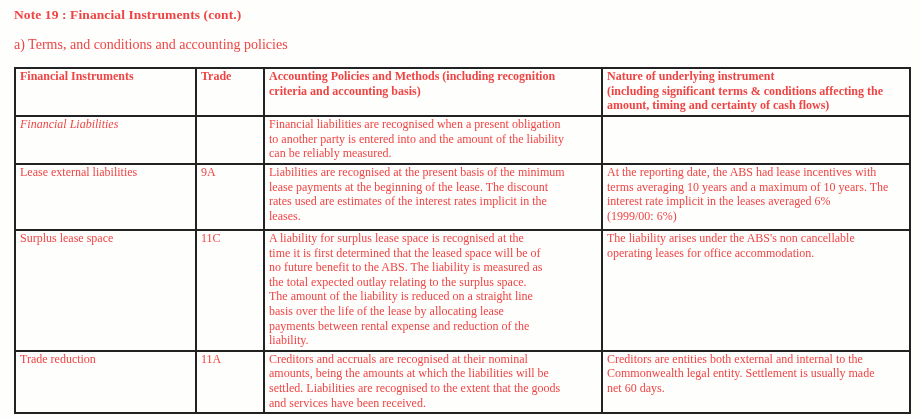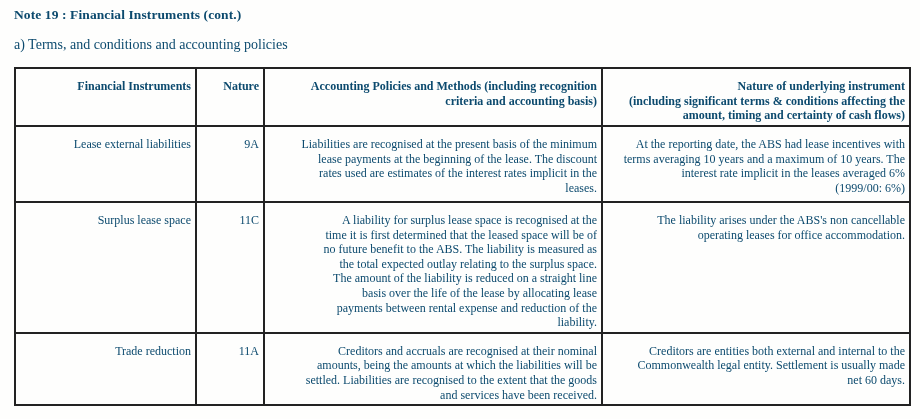--- a/index.html
+++ b/index.html
@@ -6,21 +6,21 @@
     margin: 0;
     padding: 0;
     background: #ffffff;
   }
   #page {
     position: relative;
     width: 920px;
     height: 419px;
     background: #fefefd;
     font-family: "Liberation Serif", "DejaVu Serif", serif;
-    color: #0c4a6e;
+    color: #ef4444;
     overflow: hidden;
   }
   #doc-title {
     position: absolute;
     left: 14px;
     top: 7px;
     font-size: 13.5px;
     font-weight: bold;
     letter-spacing: 0.1px;
   }
@@ -41,22 +41,22 @@
     line-height: 14.6px;
   }
   table.fin-table col.c1 { width: 181px; }
   table.fin-table col.c2 { width: 68px; }
   table.fin-table col.c3 { width: 338px; }
   table.fin-table col.c4 { width: 308px; }
   table.fin-table th,
   table.fin-table td {
     border: 2px solid #222222;
     vertical-align: top;
-    padding: 10px 4px 2px 4px;
-    text-align: right;
+    padding: 0 4px 2px 4px;
+    text-align: left;
     font-weight: normal;
   }
   table.fin-table th {
     font-weight: bold;
   }
   .multiline {
     white-space: pre-line;
   }
   td.notes-cell {
     text-align: center;
@@ -83,29 +83,37 @@
   <table class="fin-table">
     <colgroup>
       <col class="c1">
         <col class="c2">
         <col class="c3">
         <col class="c4">
     </colgroup>
     <thead>
       <tr class="header-row">
         <th>Financial Instruments</th>
-        <th>Nature</th>
+        <th>Trade</th>
         <th class="multiline">Accounting Policies and Methods (including recognition
 criteria and accounting basis)</th>
         <th class="multiline">Nature of underlying instrument
 (including significant terms &amp; conditions affecting the
 amount, timing and certainty of cash flows)</th>
       </tr>
     </thead>
     <tbody>
+      <tr class="r1">
+        <td class="row-label-strong">Financial Liabilities</td>
+        <td class="notes-cell"></td>
+        <td class="multiline">Financial liabilities are recognised when a present obligation
+to another party is entered into and the amount of the liability
+can be reliably measured.</td>
+        <td class="multiline"></td>
+      </tr>
       <tr class="r2">
         <td>Lease external liabilities</td>
         <td class="notes-cell">9A</td>
         <td class="multiline">Liabilities are recognised at the present basis of the minimum
 lease payments at the beginning of the lease. The discount
 rates used are estimates of the interest rates implicit in the
 leases.</td>
         <td class="multiline">At the reporting date, the ABS had lease incentives with
 terms averaging 10 years and a maximum of 10 years. The
 interest rate implicit in the leases averaged 6%

